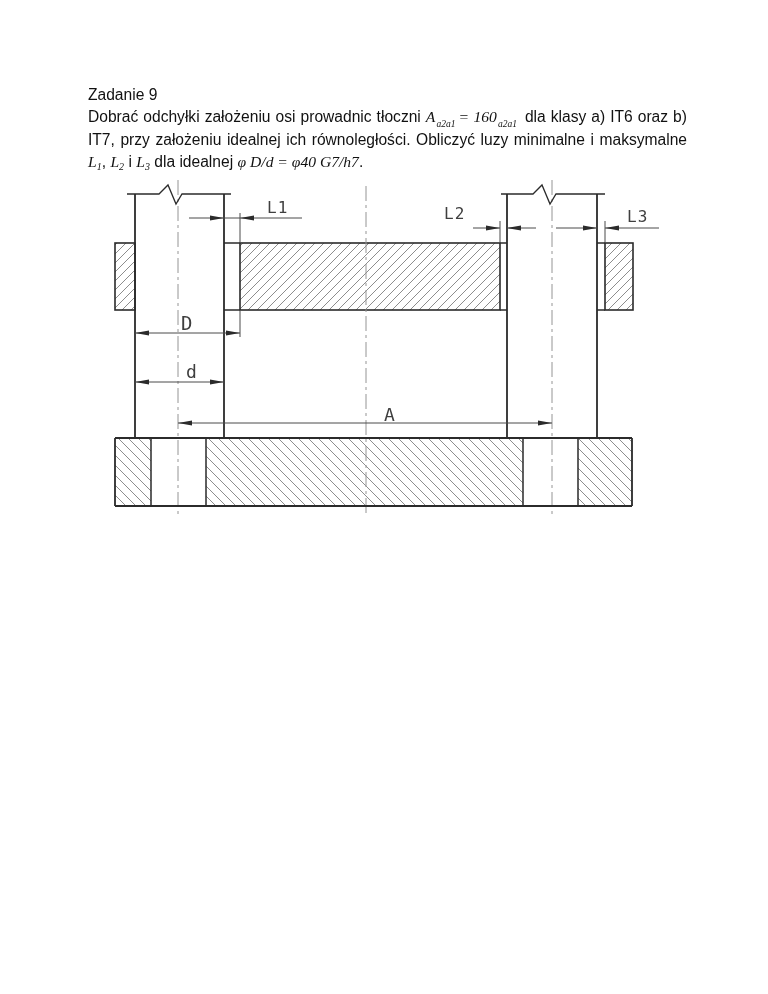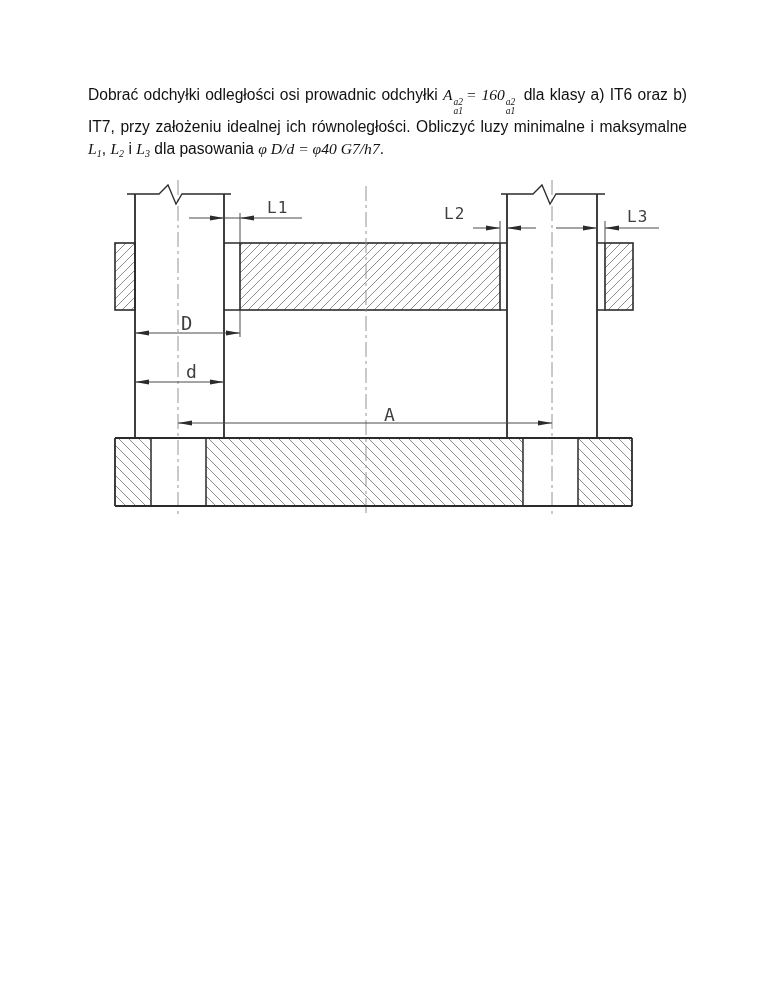--- a/index.html
+++ b/index.html
@@ -8,50 +8,51 @@
     font-family:"Liberation Sans",sans-serif;color:#111;overflow:hidden;
   }
   .textblock{
     position:absolute;left:88px;top:84px;width:599px;
     font-size:15.6px;line-height:22px;text-align:justify;
   }
   .heading{text-align:left;}
   .body-par{margin:0;}
   .m{font-family:"Liberation Serif",serif;font-style:italic;}
   .stk{
-    display:inline-flex;flex-direction:column;align-items:center;
+    display:inline-flex;flex-direction:row;align-items:center;
     font-size:9.5px;line-height:9px;vertical-align:-5px;margin:0 3px 0 1px;
   }
   .stk span{font-family:"Liberation Serif",serif;font-style:italic;}
   .m sub{font-size:10px;line-height:0;vertical-align:-3px;}
   svg.drawing{position:absolute;left:0;top:0;}
   text.dimlbl{
     font-family:"DejaVu Sans Mono",monospace;fill:#3f3f3f;
     letter-spacing:1px;
   }
 </style>
 </head>
 <body>
 
 <div class="textblock">
+  <div class="heading">Zadanie 9</div>
   <p class="body-par">
-    <span>Dobrać odchyłki odległości osi prowadnic odchyłki</span>
+    <span>Dobrać odchyłki założeniu osi prowadnic tłoczni</span>
     <span class="m"><span>A</span><span class="stk">
           <span>a2</span>
           <span>a1</span>
         </span><span>=</span>&nbsp;<span>160</span><span class="stk">
           <span>a2</span>
           <span>a1</span>
         </span></span>
     <span>dla klasy a) IT6 oraz b) IT7, przy założeniu idealnej ich równoległości. Obliczyć luzy minimalne i maksymalne</span>
     <span class="m"><span>L</span><sub>1</sub></span><span>,</span>
     <span class="m"><span>L</span><sub>2</sub></span>
     <span>i</span>
     <span class="m"><span>L</span><sub>3</sub></span>
-    <span>dla pasowania</span>
+    <span>dla idealnej</span>
     <span class="m"><span>φ</span>&nbsp;<span>D/d</span> <span>=</span> <span>φ40 G7/h7</span></span><span>.</span>
   </p>
 </div>
 
 <svg class="drawing" width="768" height="994" viewBox="0 0 768 994" xmlns="http://www.w3.org/2000/svg">
   <defs>
     <pattern id="hatchFwd" width="9" height="9" patternUnits="userSpaceOnUse">
       <path d="M-2,2 L2,-2 M0,9 L9,0 M7,11 L11,7" stroke="#8d8d8d" stroke-width="1" fill="none"></path>
     </pattern>
     <pattern id="hatchBack" width="10" height="10" patternUnits="userSpaceOnUse">

